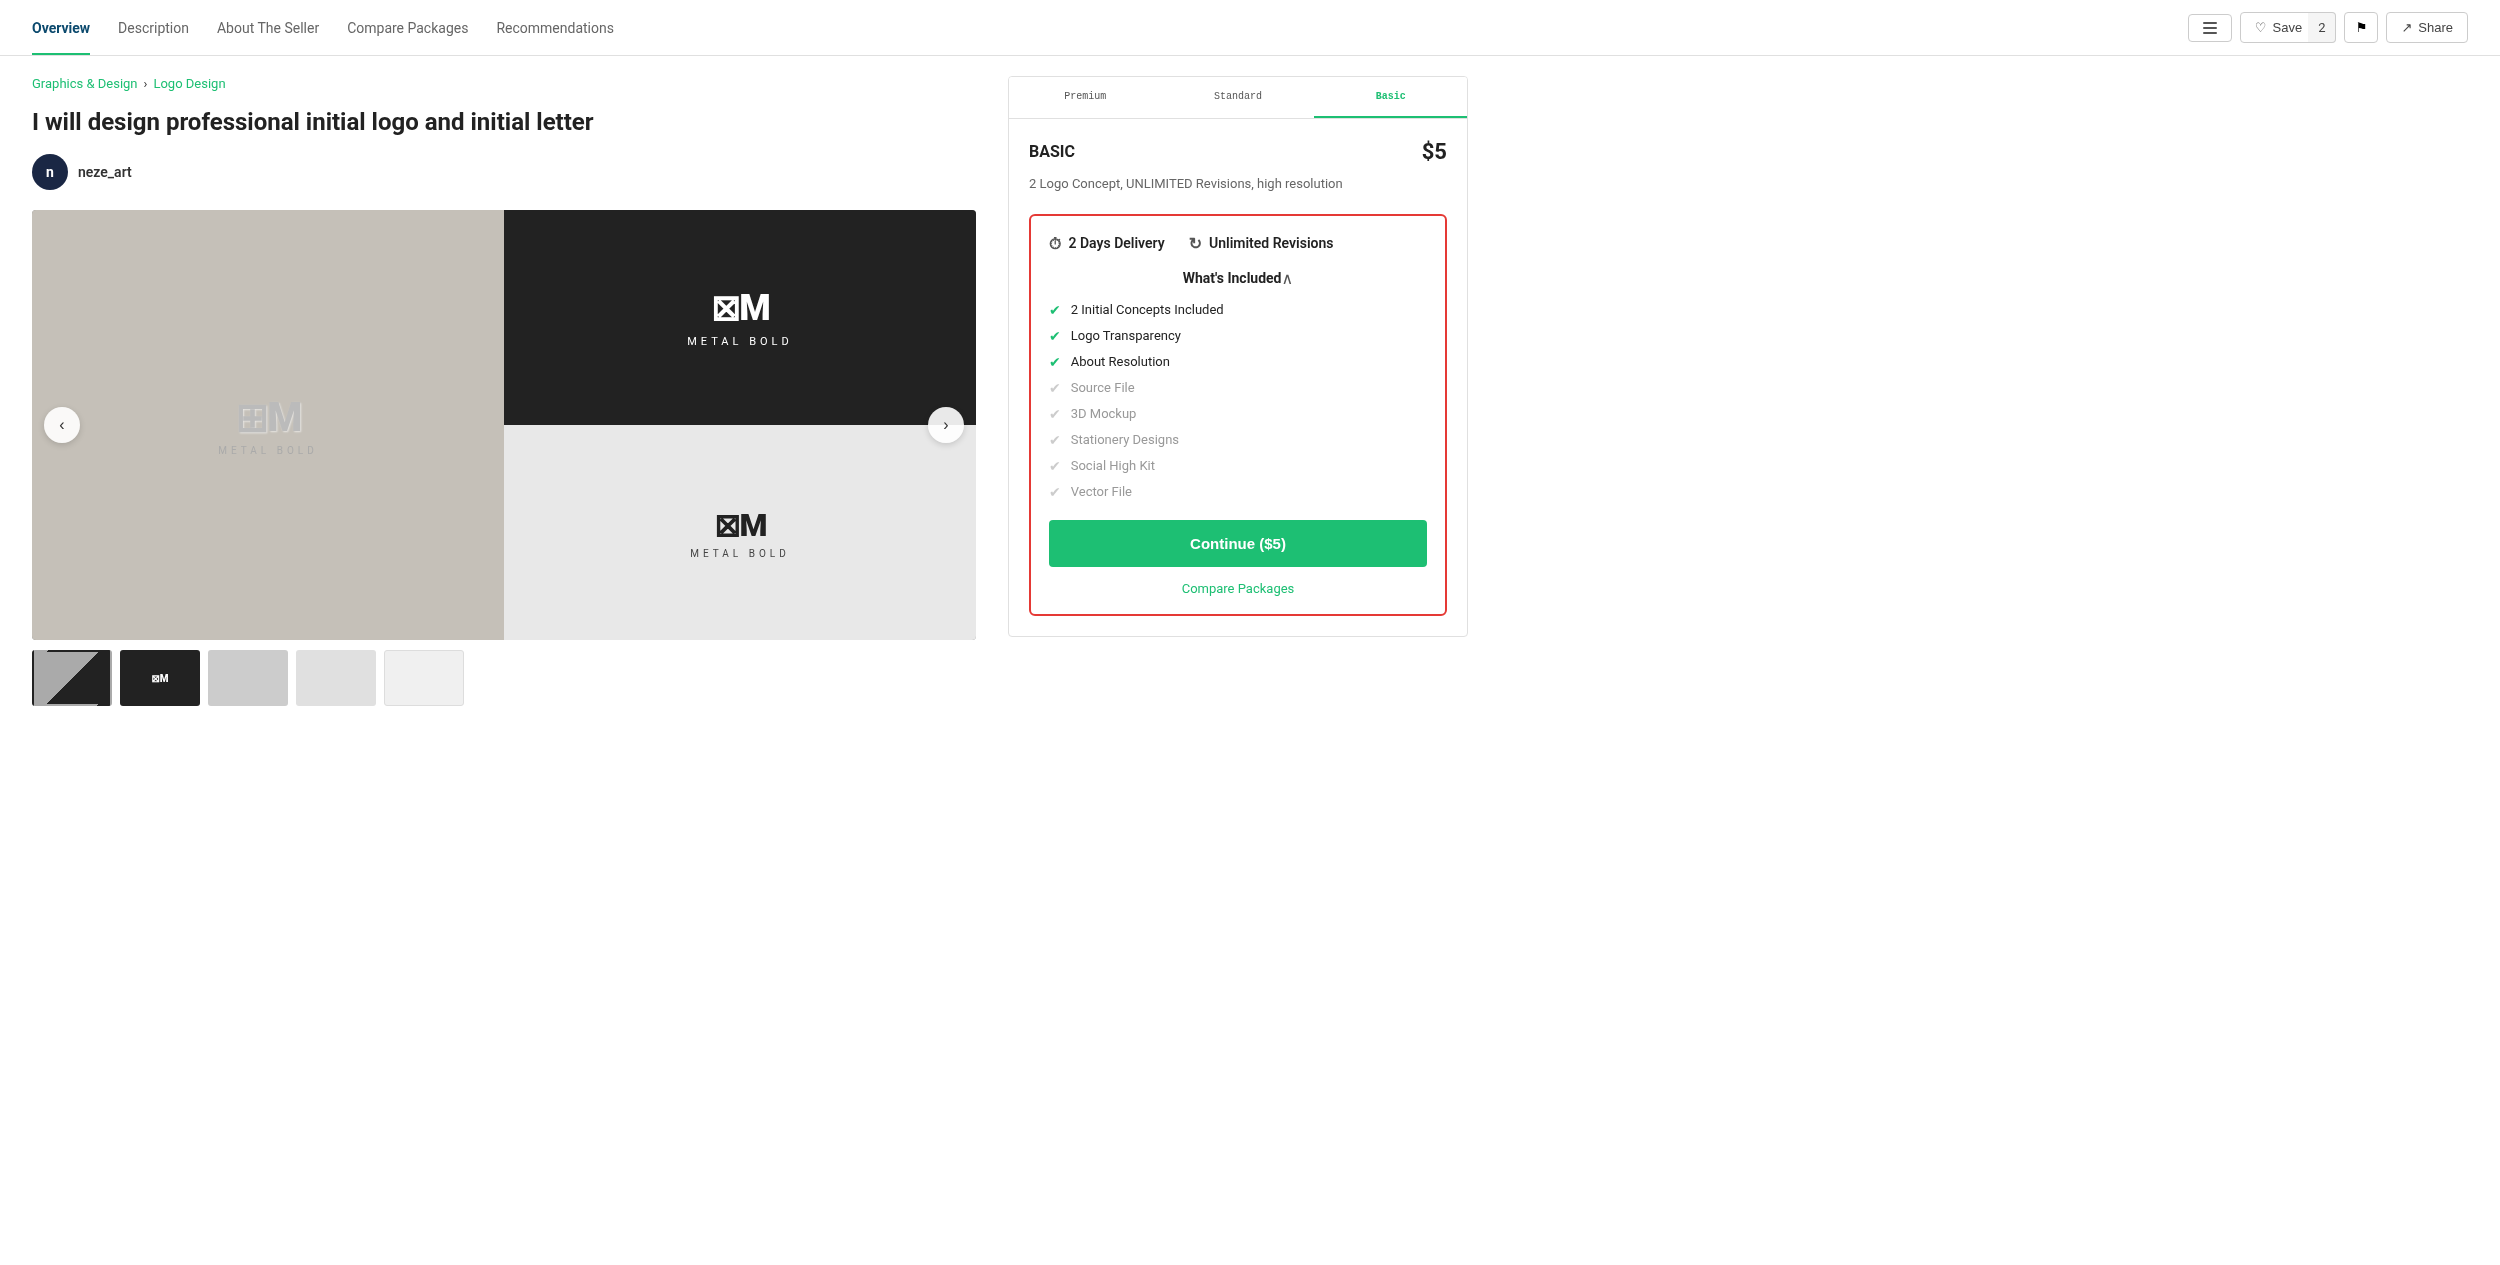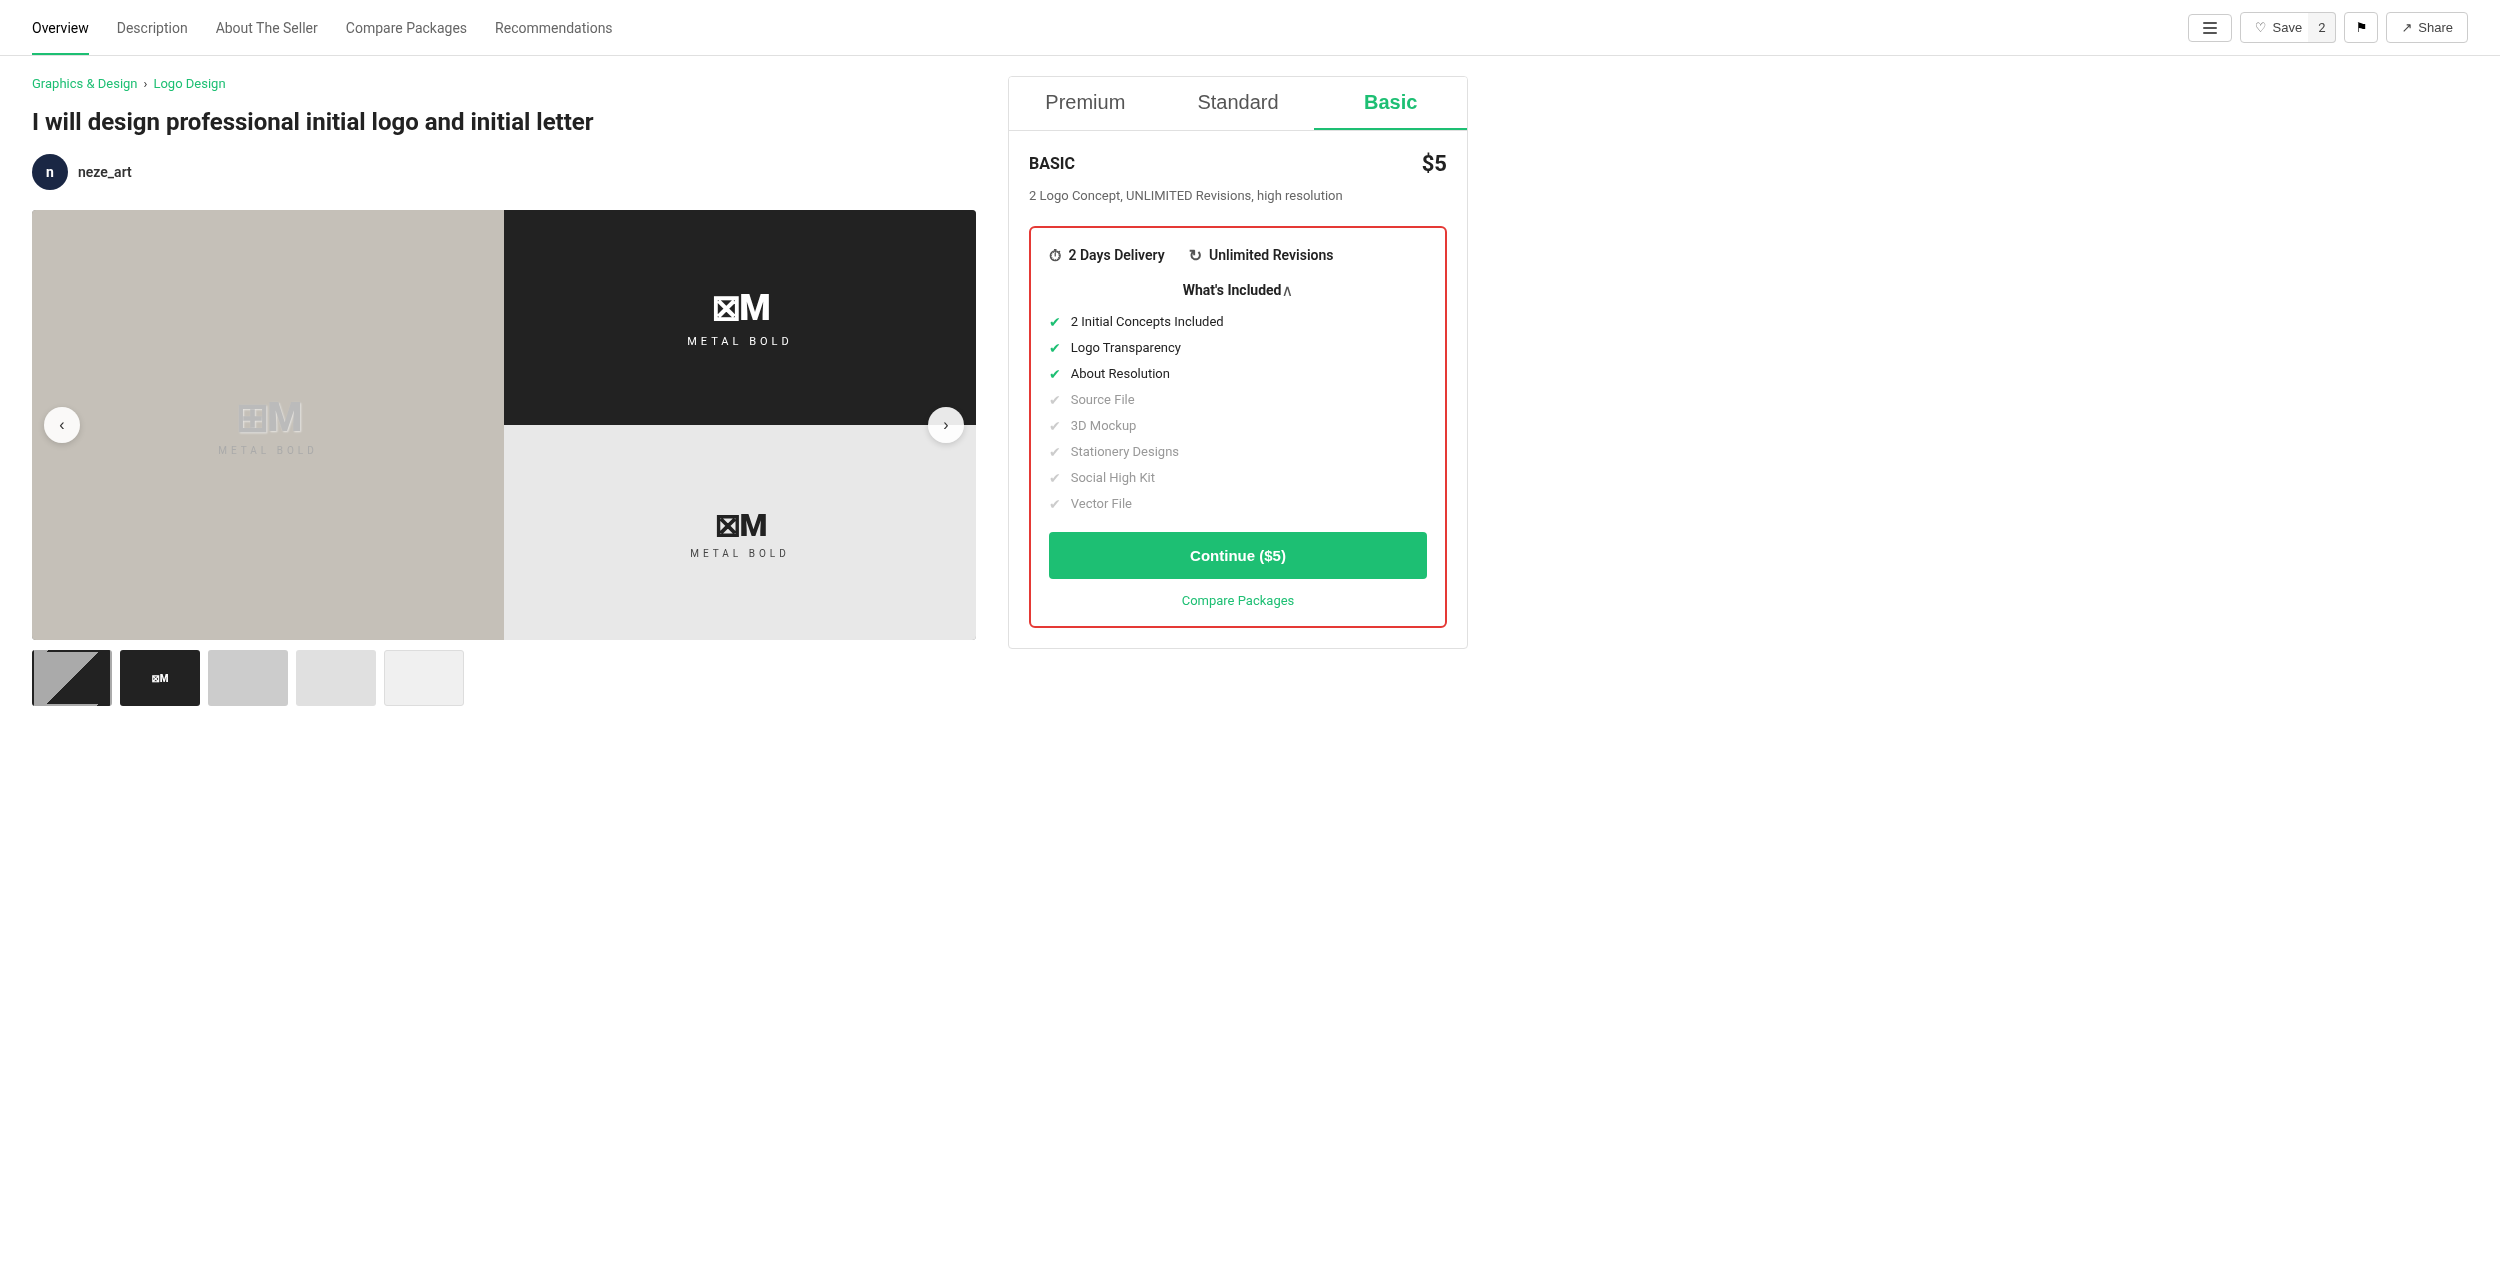--- a/index.html
+++ b/index.html
@@ -2,21 +2,21 @@
 <html><head>
   <meta charset="utf-8">
   <style>
     * { box-sizing: border-box; margin: 0; padding: 0; }
     body { font-family: -apple-system, BlinkMacSystemFont, 'Segoe UI', Roboto, sans-serif; background: #fff; color: #333; font-size: 14px; }
 
     
     .top-nav { display: flex; align-items: center; justify-content: space-between; border-bottom: 1px solid #e0e0e0; padding: 0 32px; height: 56px; }
     .nav-tabs { display: flex; gap: 28px; align-items: center; height: 100%; }
     .nav-tab { font-size: 14px; color: #666; cursor: pointer; height: 100%; display: flex; align-items: center; border-bottom: 2px solid transparent; padding-top: 2px; text-decoration: none; }
-    .nav-tab.active { color: #000000; border-bottom: 2px solid #1dbf73; font-weight: 400; }
+    .nav-tab.active { color: #0c4a6e; border-bottom: 2px solid #1dbf73; font-weight: 700; }
     .nav-actions { display: flex; align-items: center; gap: 8px; }
     .nav-btn { display: flex; align-items: center; gap: 6px; padding: 7px 14px; border: 1px solid #ccc; border-radius: 4px; background: #fff; cursor: pointer; font-size: 13px; color: #444; }
     .save-count { background: #f5f5f5; border: 1px solid #ccc; border-left: none; padding: 7px 10px; font-size: 13px; color: #444; border-radius: 0 4px 4px 0; margin-left: -9px; }
     .flag-btn { padding: 7px 10px; border: 1px solid #ccc; border-radius: 4px; background: #fff; cursor: pointer; }
     .share-btn { display: flex; align-items: center; gap: 6px; padding: 7px 14px; border: 1px solid #ccc; border-radius: 4px; background: #fff; cursor: pointer; font-size: 13px; color: #444; }
 
     
     .page-content { display: flex; gap: 32px; padding: 20px 32px; max-width: 1500px; }
     .left-col { flex: 1; min-width: 0; }
     .right-col { width: 460px; flex-shrink: 0; }
@@ -55,21 +55,21 @@
     .thumb { width: 80px; height: 56px; background: #ddd; border-radius: 3px; cursor: pointer; overflow: hidden; display: flex; align-items: center; justify-content: center; border: 2px solid transparent; }
     .thumb-1 { background: linear-gradient(135deg, #888 50%, #222 50%); }
     .thumb-2 { background: #222; }
     .thumb-3 { background: #ccc; }
     .thumb-4 { background: #e0e0e0; }
     .thumb-5 { background: #f0f0f0; border: 1px solid #ddd; }
 
     
     .package-panel { border: 1px solid #e0e0e0; border-radius: 4px; overflow: hidden; }
     .package-tabs { display: flex; border-bottom: 1px solid #e0e0e0; }
-    .pkg-tab { flex: 1; text-align: center; padding: 14px 8px; font-size: 20px; color: #555; cursor: pointer; background: #fff; border: none; border-bottom: 2px solid transparent; }
+    .pkg-tab { flex: 1; text-align: center; padding: 14px 8px; font-size: 10px; color: #555; cursor: pointer; background: #fff; border: none; border-bottom: 2px solid transparent; font-family: Liberation Mono, monospace; }
     .pkg-tab.active { color: #1dbf73; border-bottom: 2px solid #1dbf73; font-weight: 600; }
 
     .package-content { padding: 20px; }
     .package-header { display: flex; justify-content: space-between; align-items: center; margin-bottom: 10px; }
     .package-name { font-size: 16px; font-weight: 700; color: #222; }
     .package-price { font-size: 22px; font-weight: 700; color: #222; }
     .package-desc { font-size: 13px; color: #666; margin-bottom: 20px; line-height: 1.5; }
 
     
     .included-box { border: 2px solid #e53935; border-radius: 6px; padding: 18px; margin-bottom: 0; }

